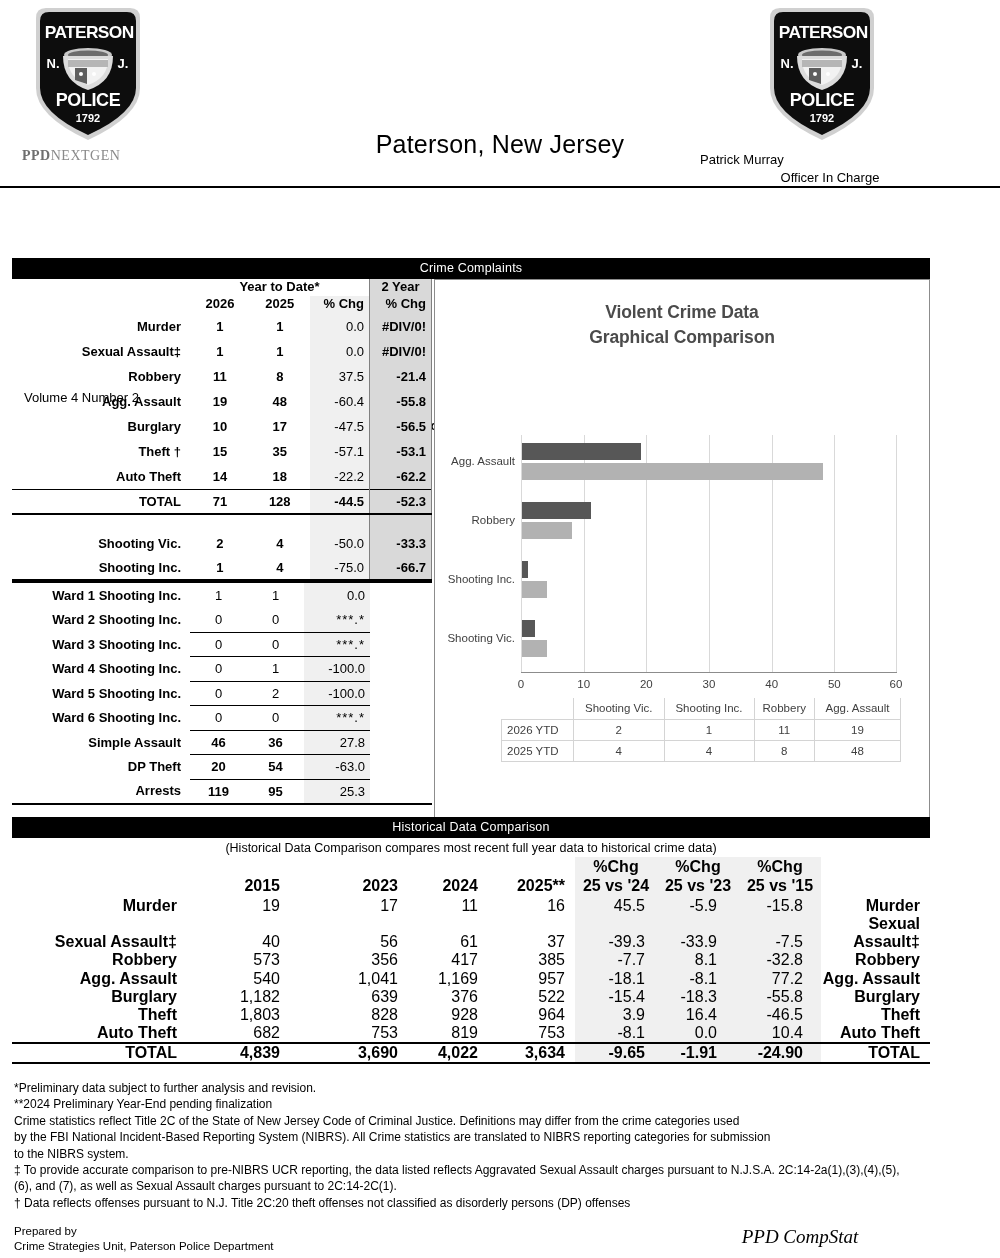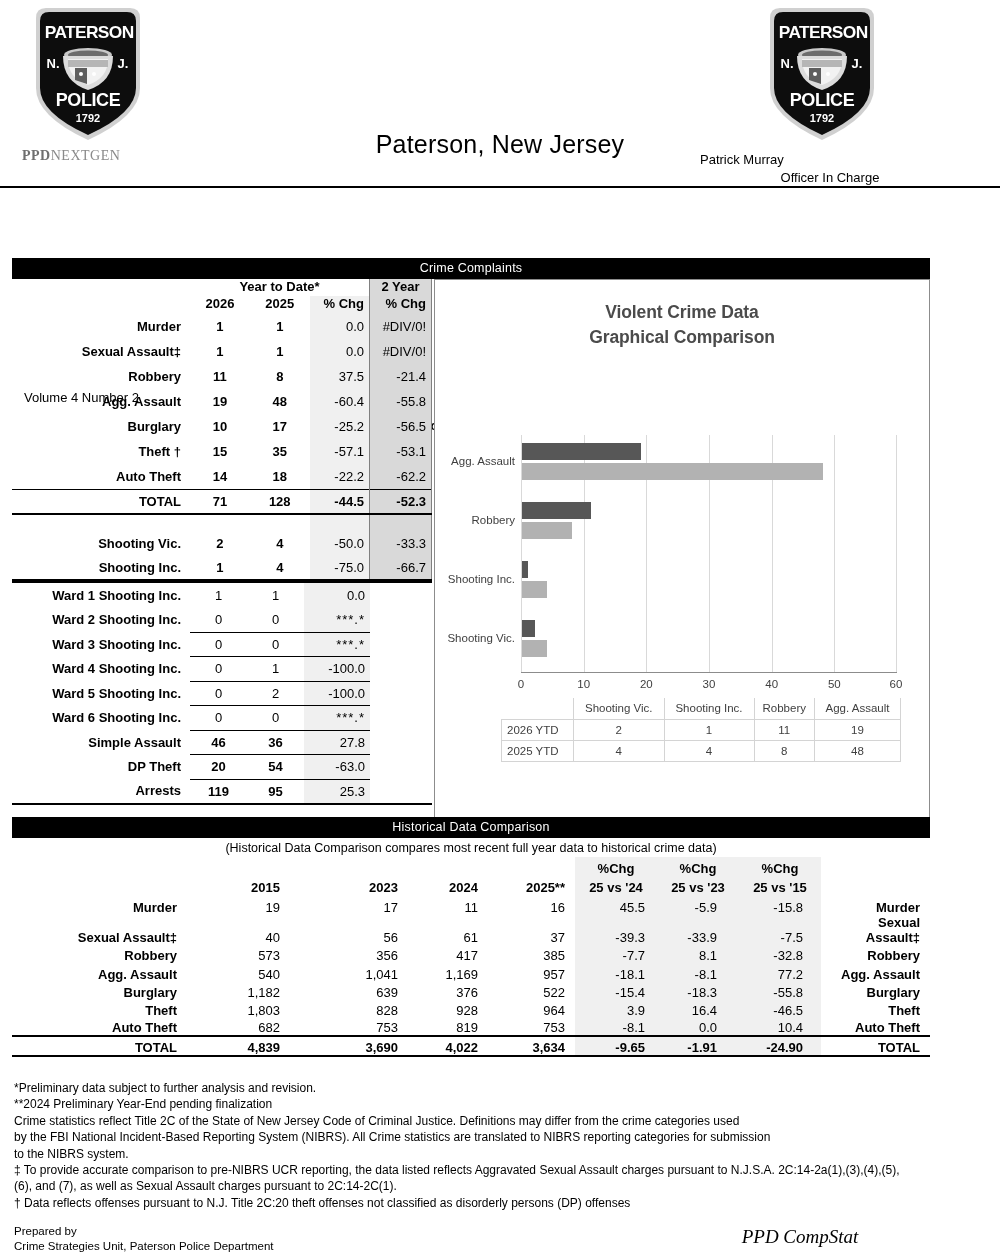--- a/index.html
+++ b/index.html
@@ -91,21 +91,21 @@
   table.ct td, table.ct th { padding: 0; font-size: 13px; }
 
   .c-label { width: 178px; text-align: right; padding-right: 9px !important;
              font-weight: bold; font-size: 13px; }
   .c-y1    { width: 57px; text-align: center; font-weight: bold; }
   .c-y2    { width: 57px; text-align: center; font-weight: bold; }
   .c-p1    { width: 66px; text-align: right; padding-right: 5px !important;
              background: #f0f0f0; }
   .c-p2    { width: 62px; text-align: right; padding-right: 5px !important;
              background: #d9d9d9; border-left: 1.6px solid #808080;
-             border-right: 1.6px solid #808080; }
+             border-right: 1.6px solid #808080; font-weight: bold; }
 
   tr.hdr-yd td { font-weight: bold; font-size: 13px; padding-bottom: 2px; }
   tr.hdr-yd .ytd-span { text-align: center; }
   tr.hdr-cols td { font-weight: bold; font-size: 13px; padding-bottom: 3px; }
 
   tr.datarow td { height: 25px; vertical-align: middle; }
   tr.totalrow td {
     height: 25px; vertical-align: middle;
     font-weight: bold;
     border-top: 1.6px solid #000;
@@ -204,21 +204,21 @@
 
   
   .hist-section {
     position: absolute; left: 12px; top: 817px; width: 918px;
   }
   .hist-sub {
     text-align: center; font-size: 12.5px; padding: 3px 0 2px 0;
   }
   table.ht {
     border-collapse: collapse; width: 918px; table-layout: fixed;
-    font-size: 13px;
+    font-size: 16px;
   }
   table.ht td { padding: 0; height: 18px; vertical-align: bottom; }
   .h-lab   { width: 175px; text-align: right; padding-right: 10px !important;
              font-weight: bold; }
   .h-c1    { width: 123px; text-align: right; padding-right: 30px !important; }
   .h-c2    { width: 100px; text-align: right; padding-right: 12px !important; }
   .h-c3    { width: 80px;  text-align: right; padding-right: 12px !important; }
   .h-c4    { width: 85px;  text-align: right; padding-right: 10px !important; }
   .h-p1    { width: 82px;  text-align: right; padding-right: 12px !important;
              background: #f0f0f0; }
@@ -368,21 +368,21 @@
           <td class="c-label">Agg. Assault</td>
           <td class="c-y1">19</td>
           <td class="c-y2">48</td>
           <td class="c-p1">-60.4</td>
           <td class="c-p2">-55.8</td>
         </tr>
         <tr class="datarow">
           <td class="c-label">Burglary</td>
           <td class="c-y1">10</td>
           <td class="c-y2">17</td>
-          <td class="c-p1">-25.2</td>
+          <td class="c-p1">-47.5</td>
           <td class="c-p2">-56.5</td>
         </tr>
         <tr class="datarow">
           <td class="c-label">Theft †</td>
           <td class="c-y1">15</td>
           <td class="c-y2">35</td>
           <td class="c-p1">-57.1</td>
           <td class="c-p2">-53.1</td>
         </tr>
         <tr class="datarow">

